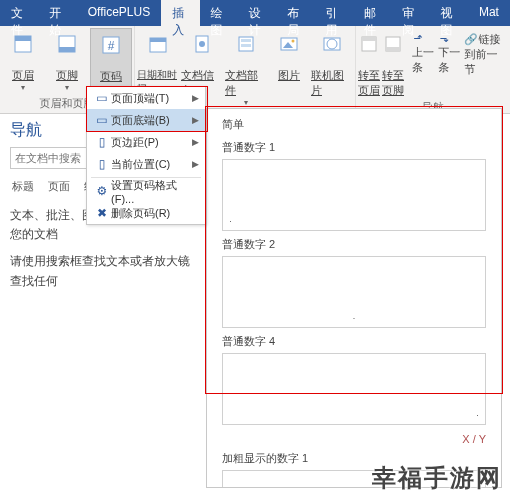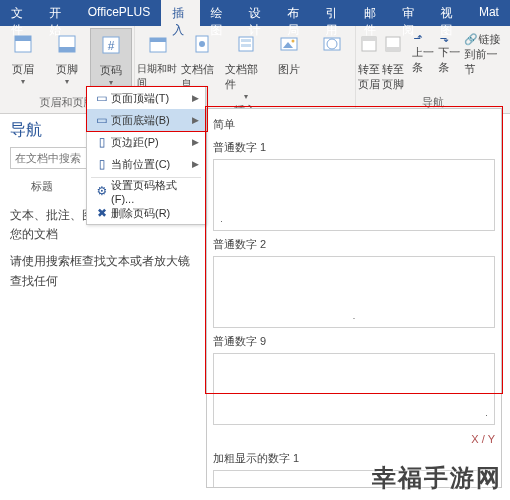--- a/index.html
+++ b/index.html
@@ -9,50 +9,50 @@
   .tabs span { padding:5px 11px 0; font-size:12px; cursor:pointer; }
   .tabs span.active { background:#f3f2f1; color:#2b579a; }
   
   .ribbon { background:#f3f2f1; border-bottom:1px solid #d0cfce; display:flex; height:88px; }
   .group { display:flex; flex-direction:column; align-items:center; border-right:1px solid #e0dfde; padding:2px 2px 0; }
   .group .btns { display:flex; gap:2px; flex:1; }
   .grouplabel { font-size:11px; color:#666; padding:2px 0 3px; }
   .rbtn { display:flex; flex-direction:column; align-items:center; justify-content:flex-start; width:42px; padding-top:5px; cursor:pointer; }
   .rbtn.small { width:40px; }
   .rbtn .ic { width:22px; height:22px; display:flex; align-items:center; justify-content:center; }
-  .rbtn .lbl { font-size:11px; margin-top:7px; color:#444; }
+  .rbtn .lbl { font-size:11px; margin-top:13px; color:#444;text-decoration:underline; }
   .rbtn.sel { background:#d5d5d5; border:1px solid #b9b9b9; }
   .dropcaret { font-size:8px; color:#666; margin-top:1px; line-height:1; }
   .navlinks { display:flex; padding:4px 4px 0 6px; gap:3px; font-size:11px; }
   .navlinks span { cursor:pointer; color:#444; }
   .navlinks .ic2 { display:inline-block; width:12px; text-align:center; color:#2b579a; margin-right:2px; }
   
   .submenu { position:absolute; top:86px; left:86px; width:120px; background:#fff; border:1px solid #c8c8c8; box-shadow:1px 1px 3px rgba(0,0,0,.15); z-index:30; }
   .submenu .mi { display:flex; align-items:center; height:22px; padding:0 6px 0 6px; cursor:pointer; font-size:11px; }
   .submenu .mi.hover { background:#c8dcf0; }
   .submenu .mi .mic { width:18px; text-align:center; color:#2b579a; font-size:12px; }
   .submenu .mi .mtx { flex:1; }
   .submenu .mi .arr { font-size:9px; color:#666; }
   .submenu .sep { height:1px; background:#e0e0e0; margin:2px 4px; }
   .redbox1 { position:absolute; top:86px; left:86px; width:122px; height:46px; border:1px solid #e00000; z-index:31; pointer-events:none; }
   
-  .gallery { position:absolute; top:108px; left:206px; width:296px; bottom:12px; border:1px solid #c8c8c8; background:#fff; overflow:hidden; z-index:20; padding:4px 6px; }
+  .gallery { position:absolute; top:108px; left:206px; width:296px; bottom:12px; border:1px solid #c8c8c8; background:#fff; overflow:hidden; z-index:20; padding:4px 15px; }
   .gallery .sect { font-size:11px; color:#444; padding:4px 0 6px; }
   .gallery .pv { border:1px solid #d0d0d0; height:72px; margin-bottom:6px; position:relative; background:#fff; }
   .gallery .pvlabel { font-size:11px; color:#444; margin:2px 0 4px; }
   .gallery .pgnum { position:absolute; bottom:4px; font-size:9px; color:#555; }
   .gallery .pgnum.left { left:6px; } .gallery .pgnum.ctr { left:50%; transform:translateX(-50%);} .gallery .pgnum.right { right:6px; }
   .redbox2 { position:absolute; top:106px; left:205px; width:298px; height:288px; border:1px solid #e00000; z-index:32; pointer-events:none; }
   .xy { font-size:11px; color:#b05050; padding:2px 0 4px;text-align:right; }
   
   .leftnav { position:absolute; top:114px; left:0; width:206px; padding:6px 8px 0 10px; }
   .leftnav h2 { font-size:16px; color:#2b579a; font-weight:normal; margin-bottom:6px; }
   .leftnav .search { width:95%; height:22px; border:1px solid #c8c8c8; padding:2px 4px; font-size:11px; color:#999; }
   .leftnav .navtabs { display:flex; gap:14px; font-size:11px; color:#555; margin:10px 2px 12px; }
-  .leftnav .navtabs span { cursor:pointer;margin-left:19px; }
+  .leftnav .navtabs span { cursor:pointer; }
   .leftnav .msg { font-size:12px; color:#444; line-height:1.6; }
   
   .watermark { position:absolute; right:8px; bottom:6px; font-size:24px; color:#444; font-weight:600; letter-spacing:2px; text-shadow:0 0 3px #fff,0 0 3px #fff; z-index:60;margin-top:8px; }
   svg { display:block; }
 </style>
 </head>
 <body>
 
 <div class="tabs">
   <span>文件</span>
@@ -149,20 +149,21 @@
           </span>
         <span class="lbl">图片</span>
       </div>
       <div class="rbtn">
         <span class="ic">
             <svg width="20" height="20">
               <rect x="2" y="4" width="16" height="12" fill="#fff" stroke="#7fa8d9"></rect>
               <circle cx="10" cy="10" r="5" fill="none" stroke="#7fa8d9"></circle>
             </svg>
           </span>
+        <span class="lbl">联机图片</span>
       </div>
     </div>
     <div class="grouplabel">插入</div>
   </div>
 
   <div class="group" style="border-right:none">
     <div class="btns">
       <div class="rbtn">
         <span class="ic">
             <svg width="20" height="20">
@@ -227,21 +228,21 @@
 <div class="gallery">
   <div class="sect">简单</div>
   <div class="pvlabel">普通数字 1</div>
   <div class="pv">
       <span class="pgnum left">·</span>
     </div>
   <div class="pvlabel">普通数字 2</div>
   <div class="pv">
       <span class="pgnum ctr">·</span>
     </div>
-  <div class="pvlabel">普通数字 9</div>
+  <div class="pvlabel">普通数字 4</div>
   <div class="pv">
       <span class="pgnum right">·</span>
     </div>
   <div class="xy">X / Y</div>
   <div class="pvlabel">加粗显示的数字 1</div>
   <div class="pv"></div>
 </div>
 <div class="redbox2"></div>
 
 <div class="leftnav">

